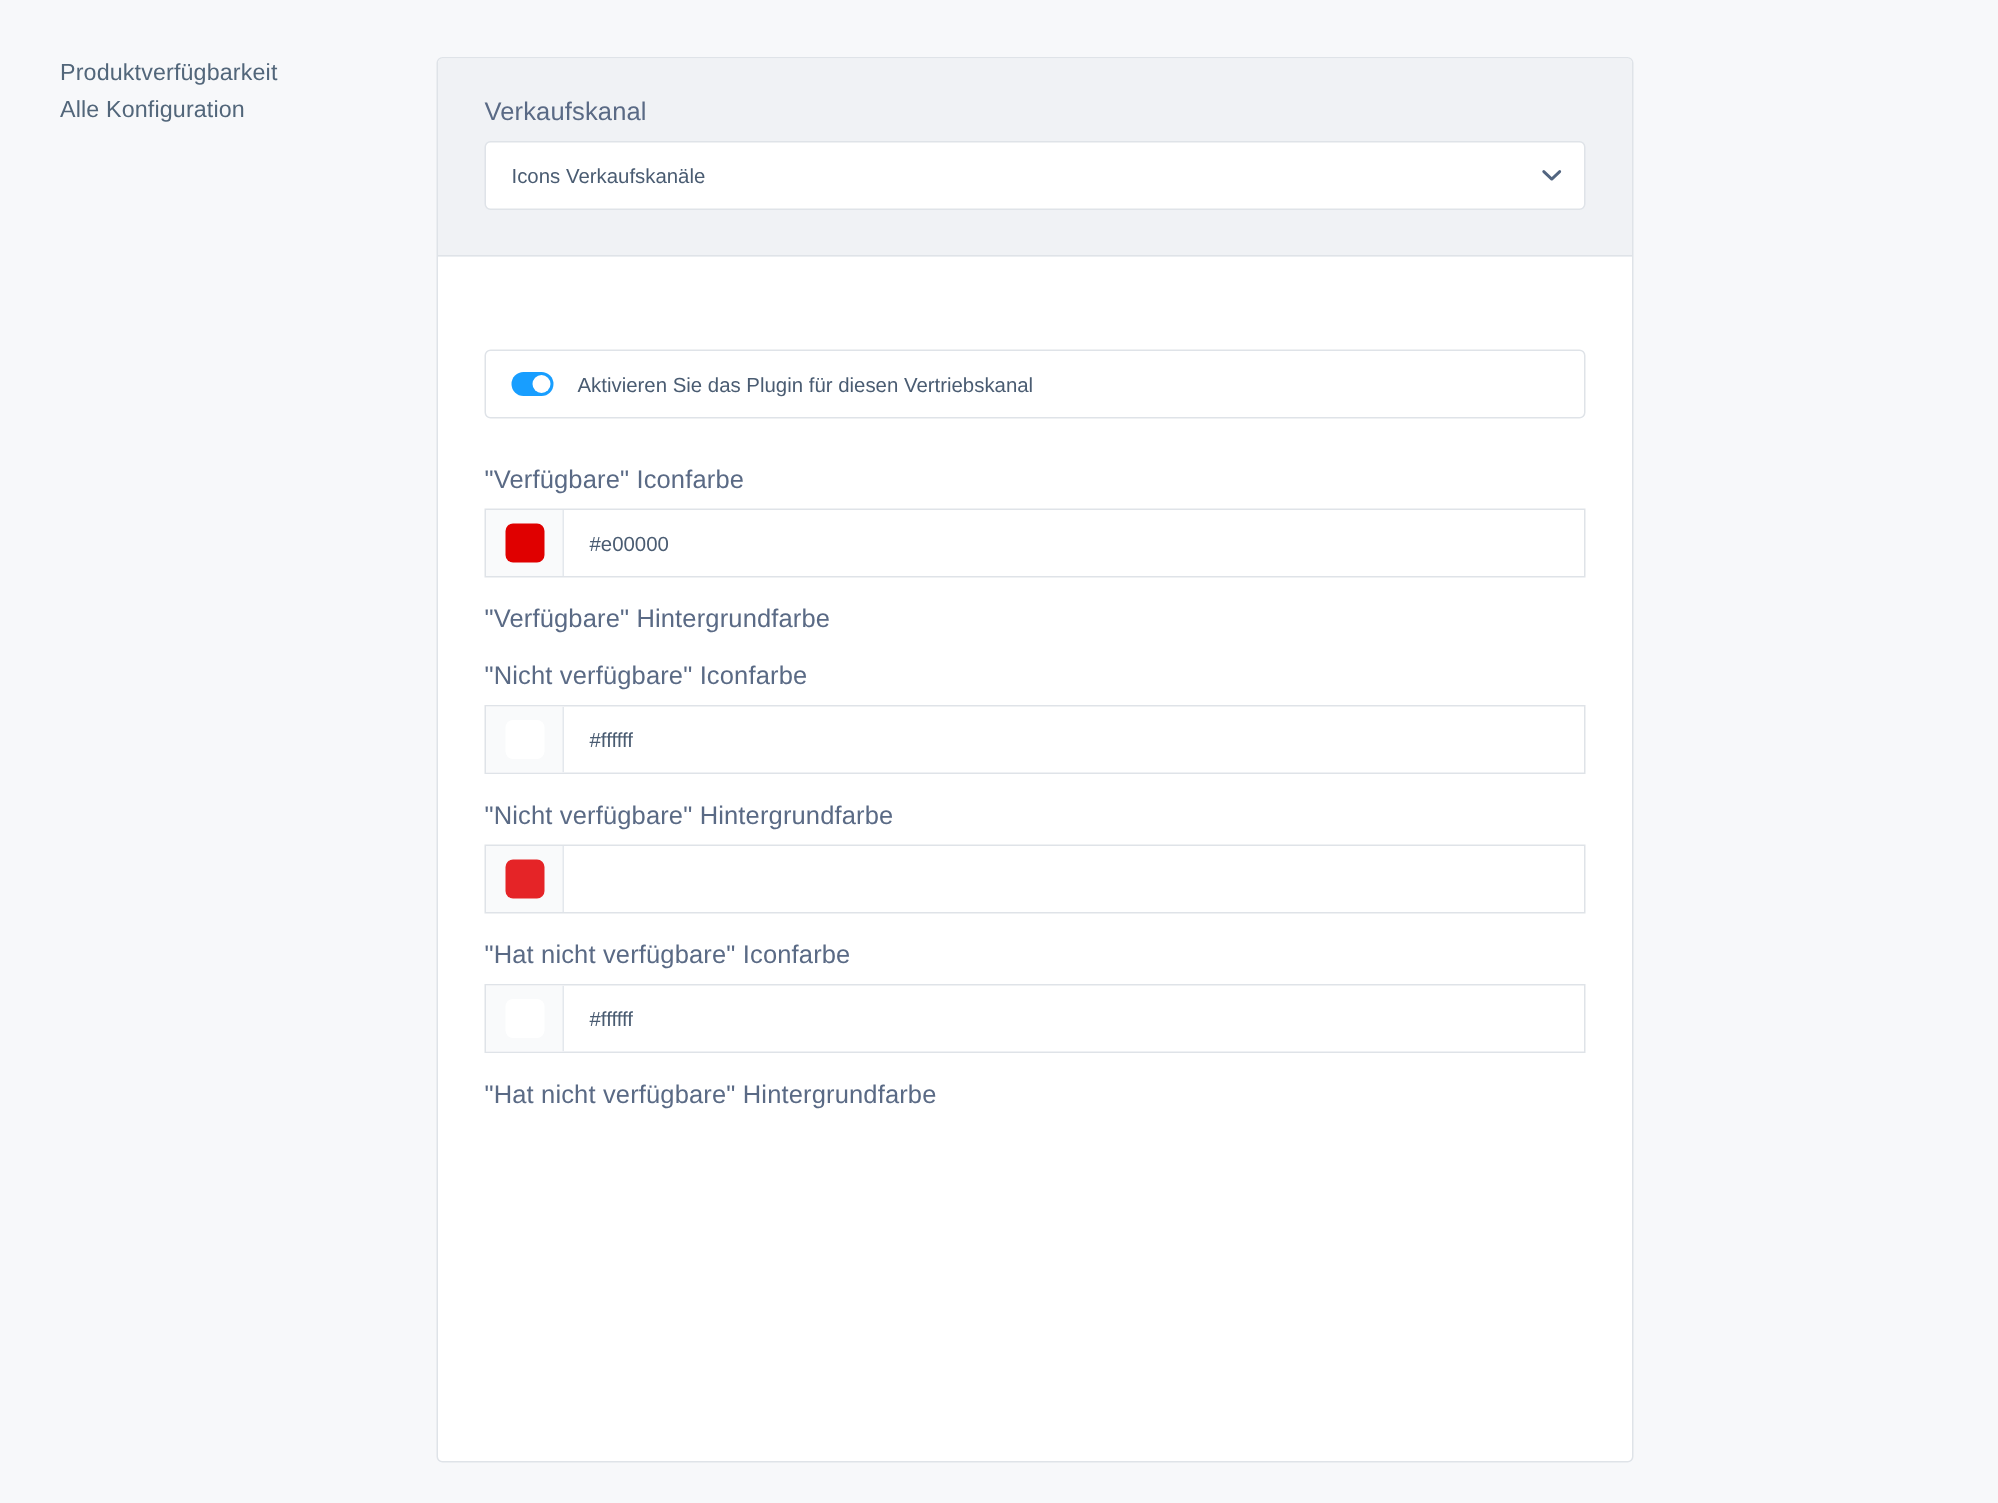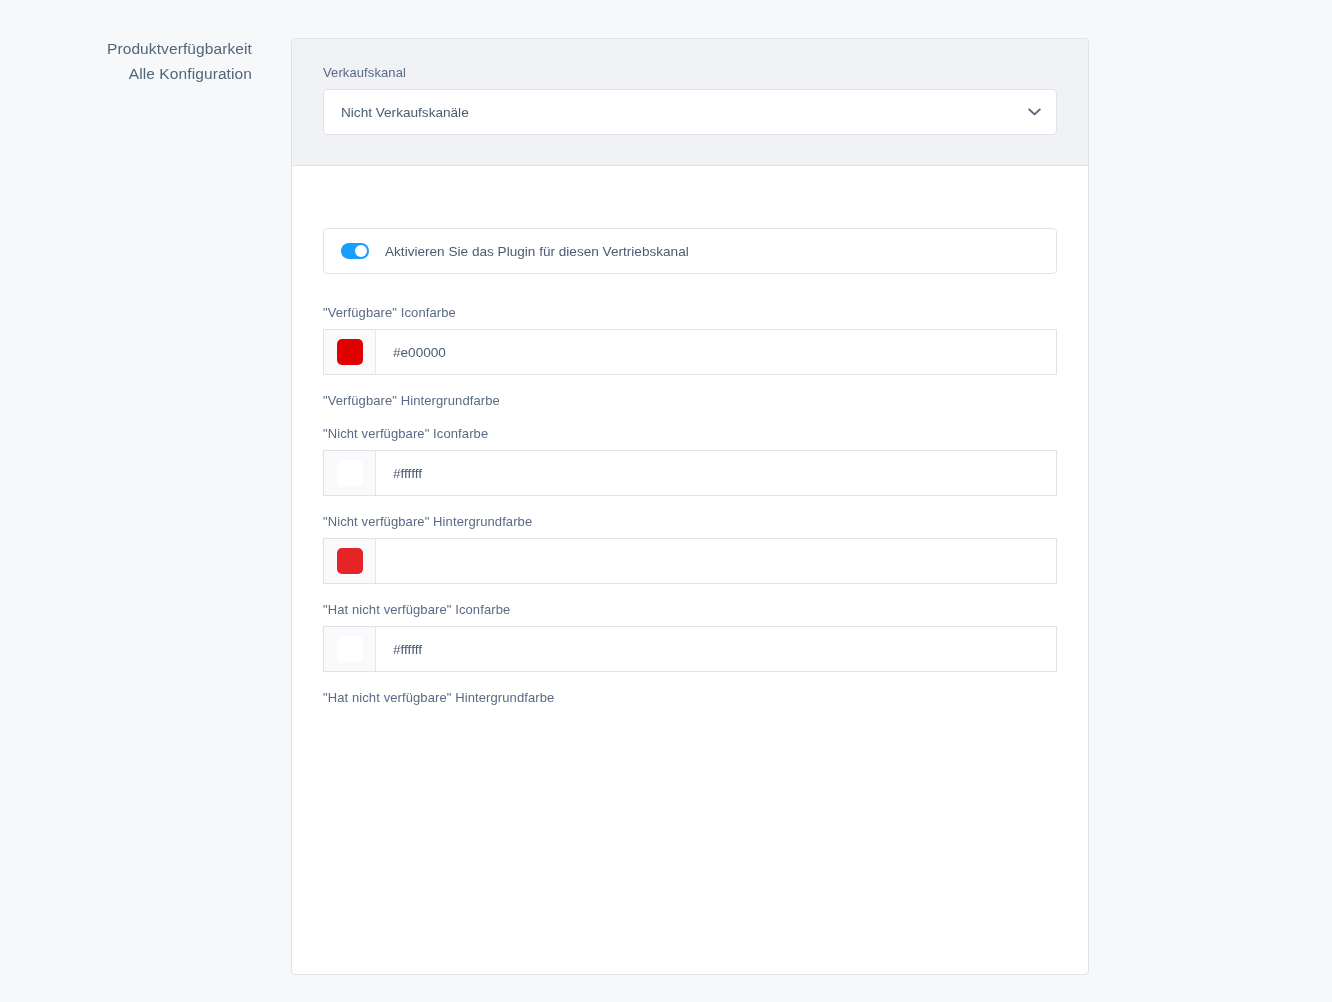--- a/index.html
+++ b/index.html
@@ -14,21 +14,21 @@
     position: relative;
     width: 1332px; height: 1002px;
     overflow: hidden;
   }
 
   
   .side-label {
     position: absolute;
     left: 40px; top: 36px;
     width: 212px;
-    text-align: right;
+    text-align: left;
     font-size: 15.5px;
     line-height: 25px;
     color: #52667a;
     letter-spacing: .1px;
   }
 
   
   .card {
     position: absolute;
     left: 291px; top: 38px;
@@ -39,21 +39,21 @@
     border-radius: 4px;
     overflow: hidden;
   }
   .card-header {
     background: #f0f2f5;
     border-bottom: 1px solid #dfe3e8;
     padding: 26px 31px 30px 31px;
   }
 
   .field-label {
-    font-size: 13px;
+    font-size: 17px;
     color: #5a6a85;
     margin-bottom: 9px;
     letter-spacing: .1px;
   }
 
   
   .select-wrap {
     position: relative;
     background: #fff;
     border: 1px solid #dfe3e8;
@@ -154,21 +154,21 @@
   <div class="side-label">
     <div>Produktverfügbarkeit</div>
     <div>Alle Konfiguration</div>
   </div>
 
   <div class="card">
 
     <div class="card-header">
       <div class="field-label">Verkaufskanal</div>
       <div class="select-wrap">
-        <span class="select-value">Nicht Verkaufskanäle</span>
+        <span class="select-value">Icons Verkaufskanäle</span>
         <span class="chev">
           <svg width="13" height="8" viewBox="0 0 13 8" fill="none" aria-hidden="true">
             <path d="M1.2 1.4L6.5 6.4L11.8 1.4" stroke="#526580" stroke-width="1.9" stroke-linecap="round" stroke-linejoin="round"></path>
           </svg>
         </span>
       </div>
     </div>
 
     <div class="card-body">
 

